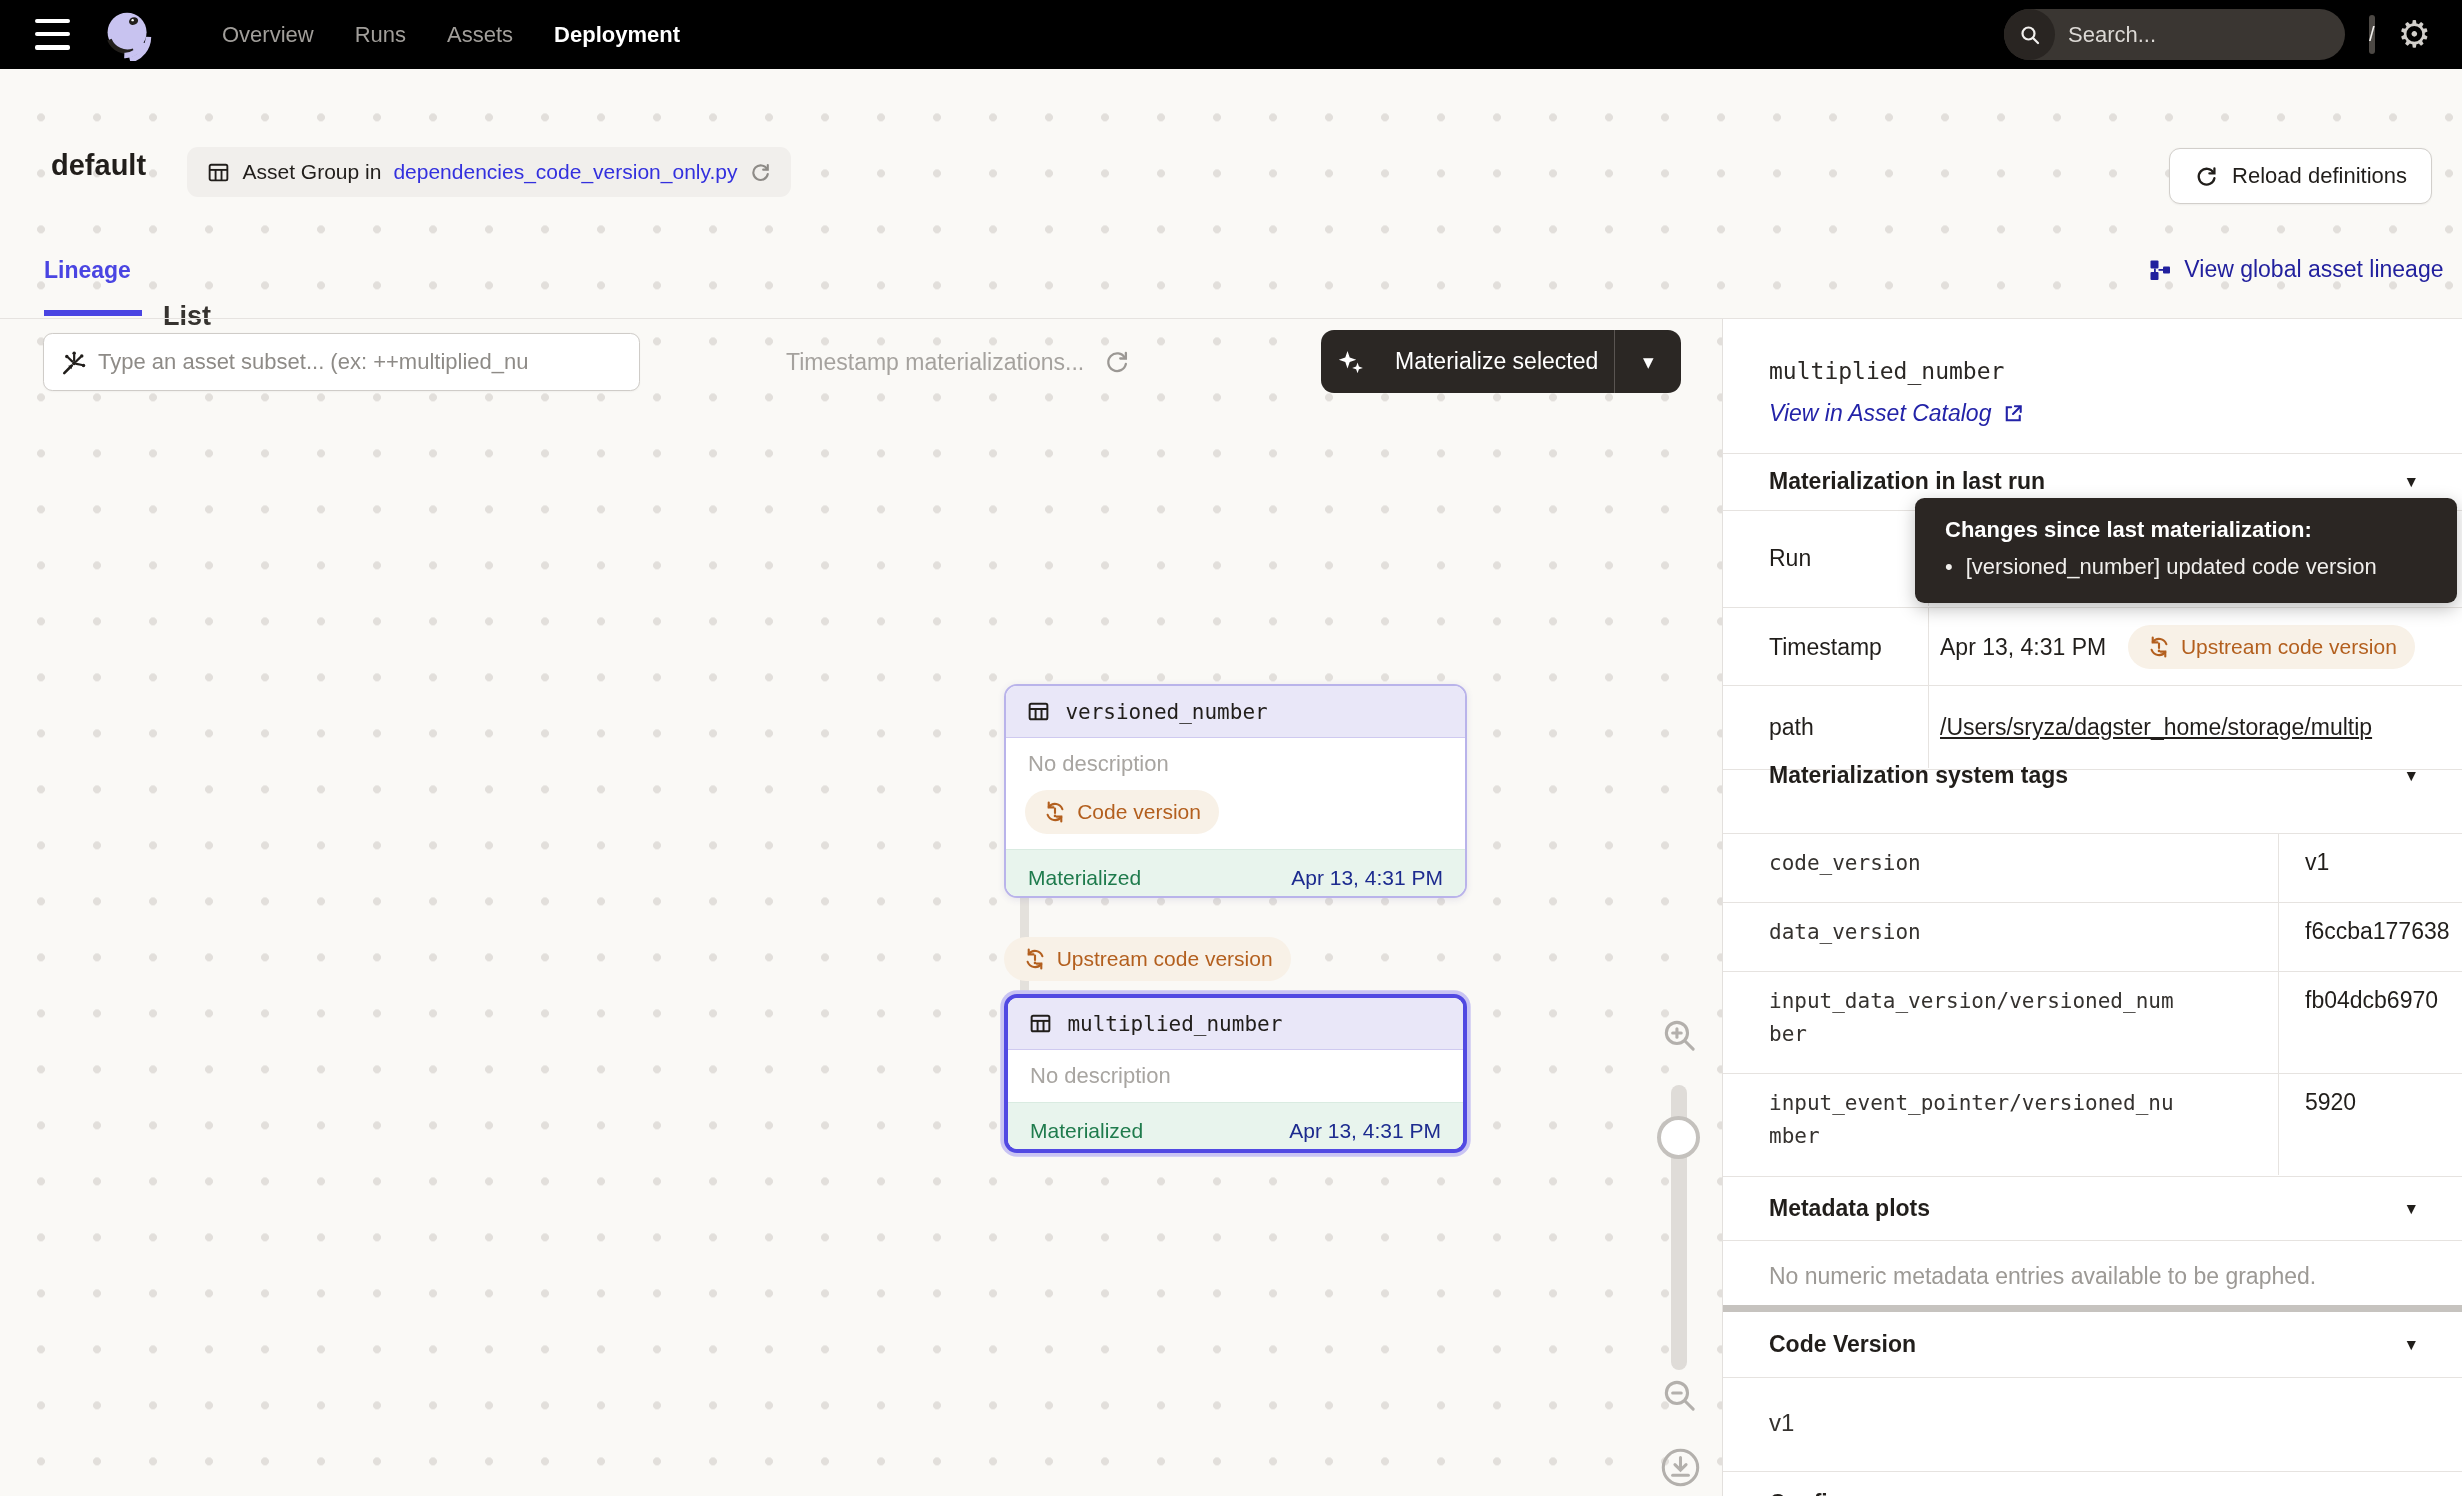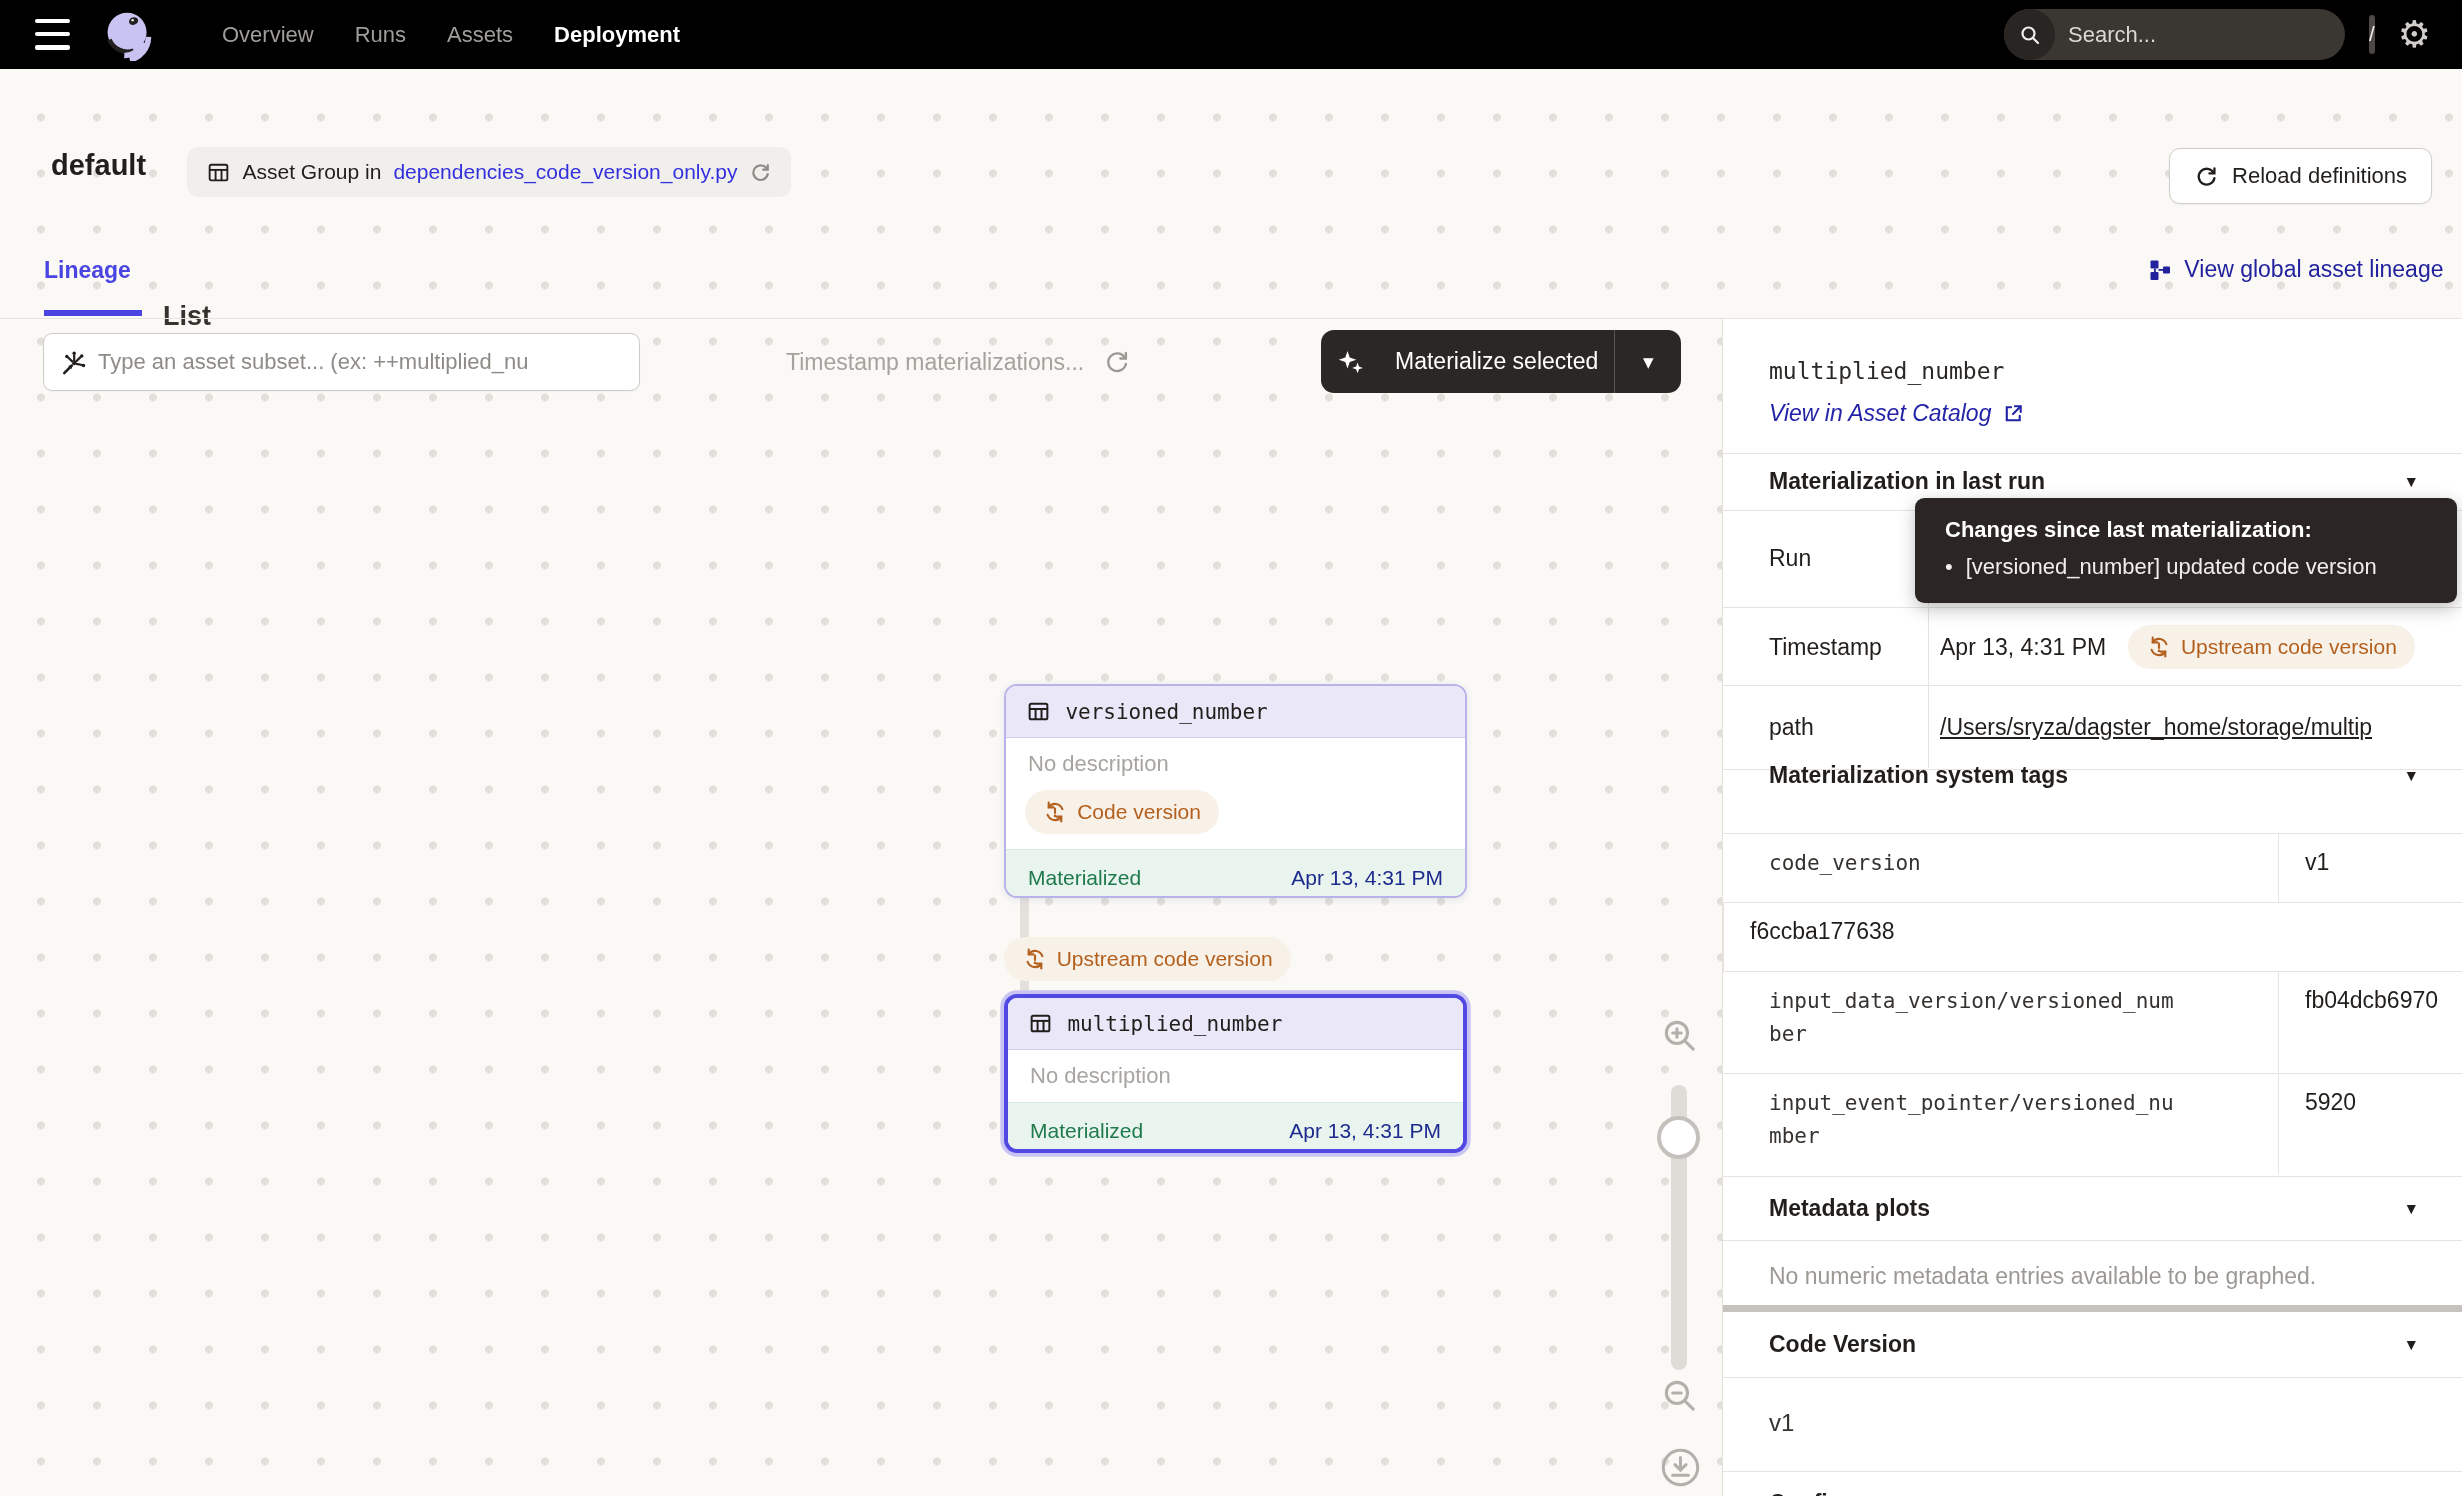--- a/index.html
+++ b/index.html
@@ -382,20 +382,21 @@
       <span>Materialization system tags</span>
       <span class="caret">▼</span>
     </div>
 
     <div class="tagtable" style="top:514px">
       <div class="tagrow">
         <div class="k mono">code_version</div>
         <div class="v">v1</div>
       </div>
       <div class="tagrow">
+        <div class="k mono">data_version</div>
         <div class="v">f6ccba177638</div>
       </div>
       <div class="tagrow tall">
         <div class="k mono">input_data_version/versioned_number</div>
         <div class="v">fb04dcb6970</div>
       </div>
       <div class="tagrow tall">
         <div class="k mono">input_event_pointer/versioned_number</div>
         <div class="v">5920</div>
       </div>

